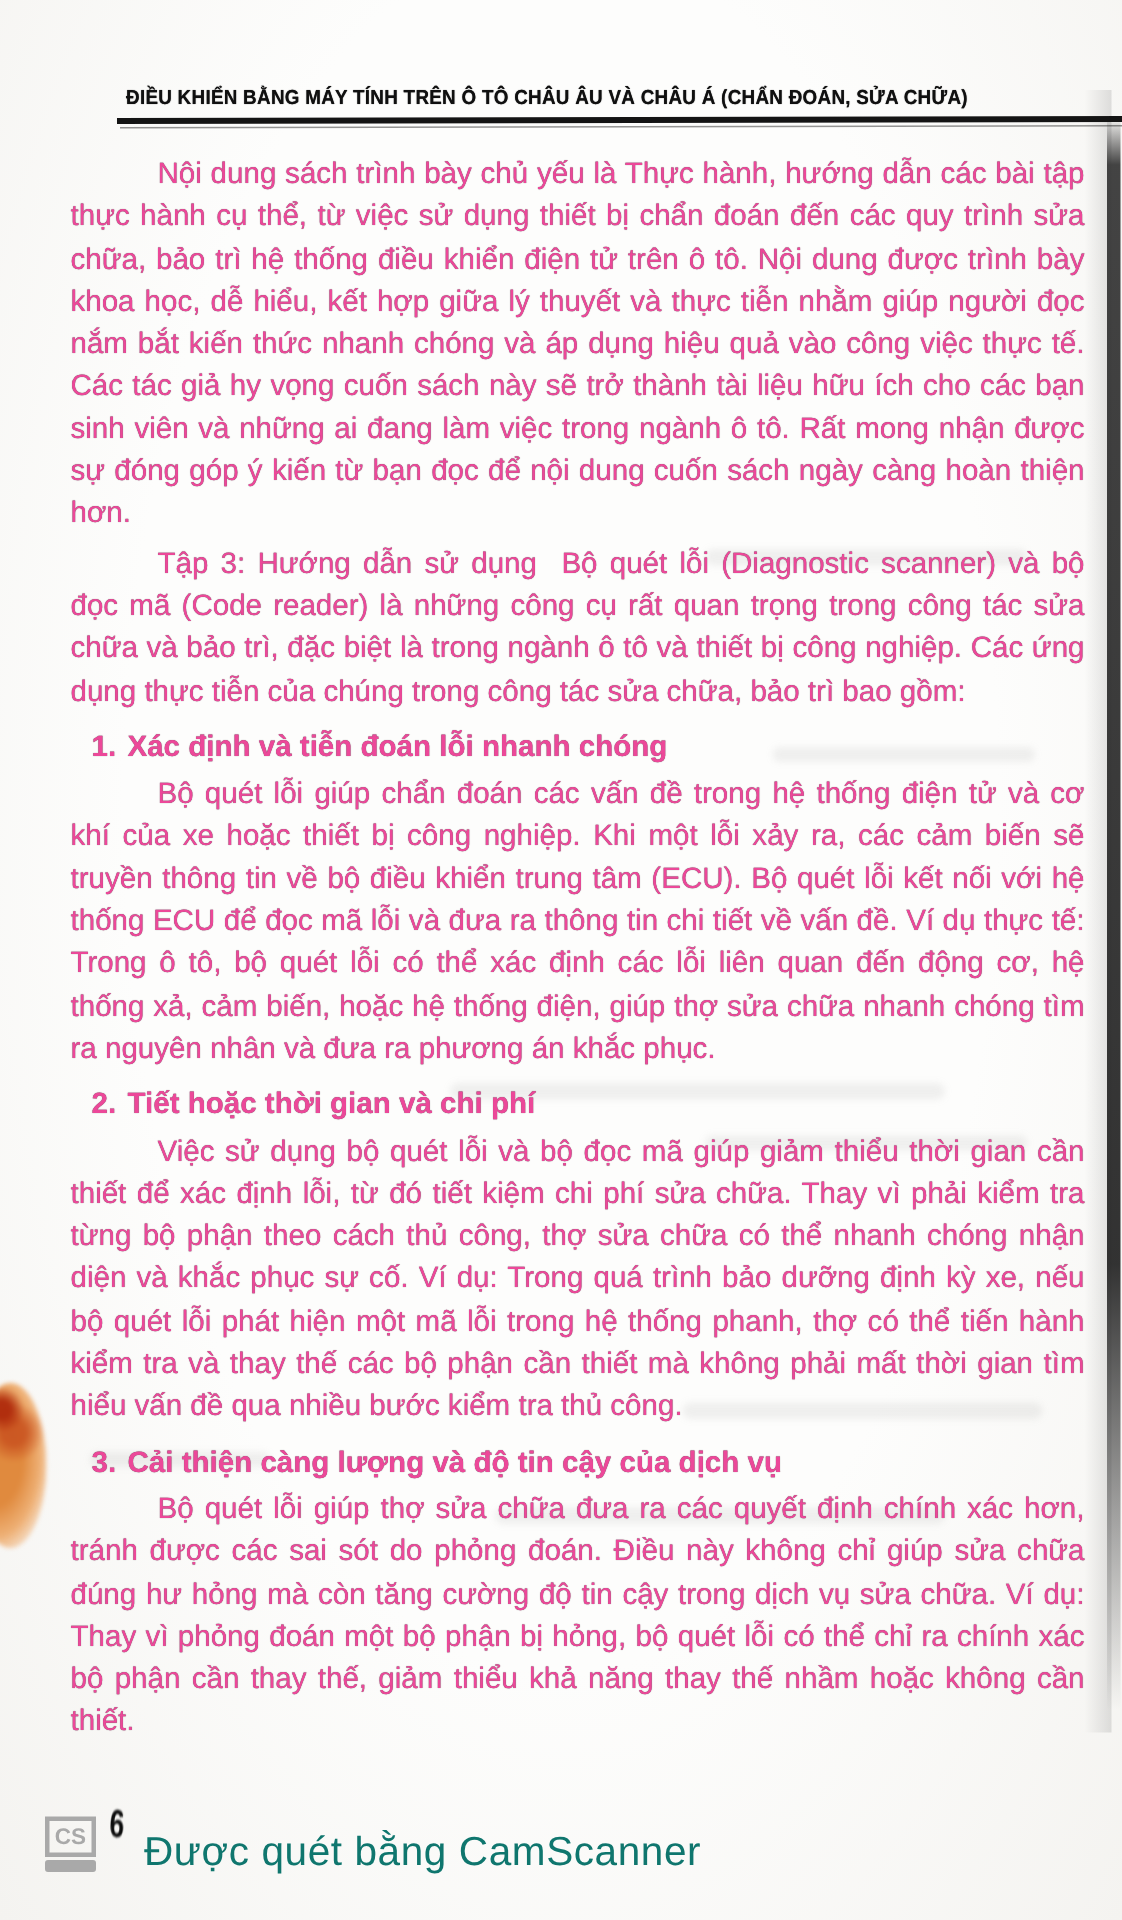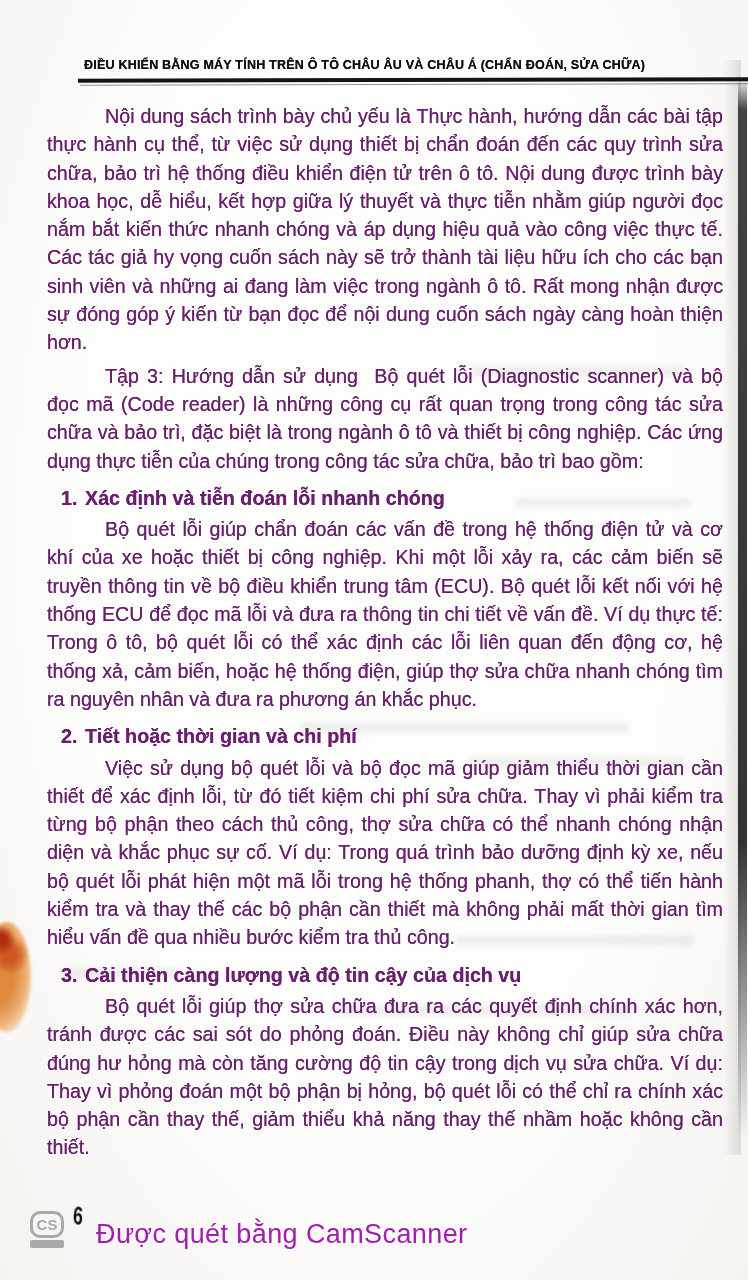--- a/index.html
+++ b/index.html
@@ -58,49 +58,49 @@
     background: #141414; transform: rotate(-.12deg);
   }
   .header-rule::after {
     content: ""; position: absolute; left: 2px; right: 0; top: 6px; height: 1px;
     background: rgba(20,20,20,.45);
   }
 
   
   .content {
     position: absolute; left: 47px; width: 676px; top: 102px;
-    color: #701a75;
+    color: #ec4899;
     font-size: 19.7px; line-height: 28.3px;
     text-align: justify;
     text-shadow: 0 0 .5px rgba(25,25,25,.8);
   }
   .content p { margin: 0 0 5px; text-indent: 58px; }
   .b { font-weight: 400; }
   .section-head {
     display: flex; font-weight: 700; margin: 9px 0 3px;
   }
   .section-head .num { flex: 0 0 38px; padding-left: 14px; }
 
   
   .cs-logo { position: absolute; left: 30px; top: 1211px; width: 34px; }
   .cs-box {
-    width: 34px; height: 27px; border: 3px solid #a9a9a9; border-radius: 10px;
+    width: 34px; height: 27px; border: 3px solid #a9a9a9; border-radius: 0;
     color: #a9a9a9; font-weight: 700; font-size: 15px; letter-spacing: 0;
     display: flex; align-items: center; justify-content: center;
   }
   .cs-bar { margin-top: 2px; width: 34px; height: 8px; background: #a9a9a9; border-radius: 2px; }
   .page-num {
     position: absolute; left: 74px; top: 1200px;
     font-size: 26px; font-weight: 700; color: #0d0d0d;
     transform: scaleX(.68) rotate(5deg); transform-origin: left top;
     filter: blur(.6px);
   }
   .cam-caption {
     position: absolute; left: 96px; top: 1219px;
-    font-size: 27px; color: #a21caf; letter-spacing: .4px;
+    font-size: 27px; color: #0f766e; letter-spacing: .4px;
   }
 </style>
 </head>
 <body>
 
 <div class="edge-soft"></div>
 <div class="edge-strip"></div>
 <div class="thumb-blob"></div>
 <div class="ghost g1"></div>
 <div class="ghost g2"></div>

